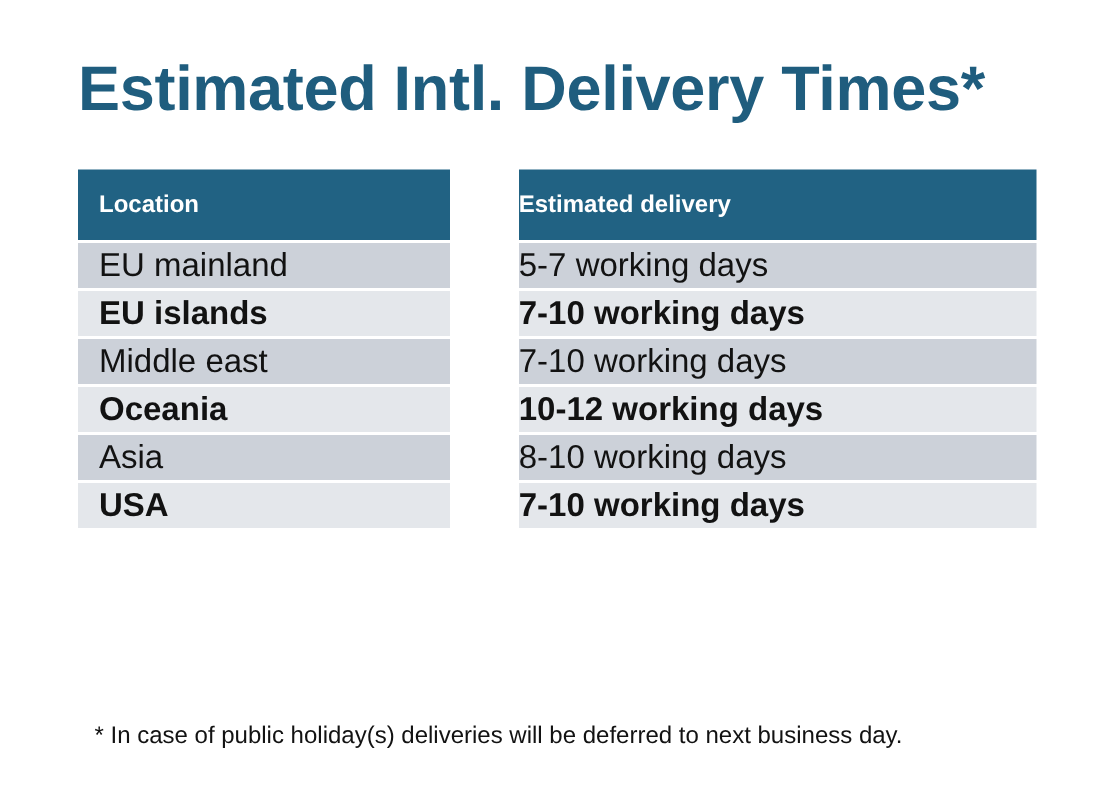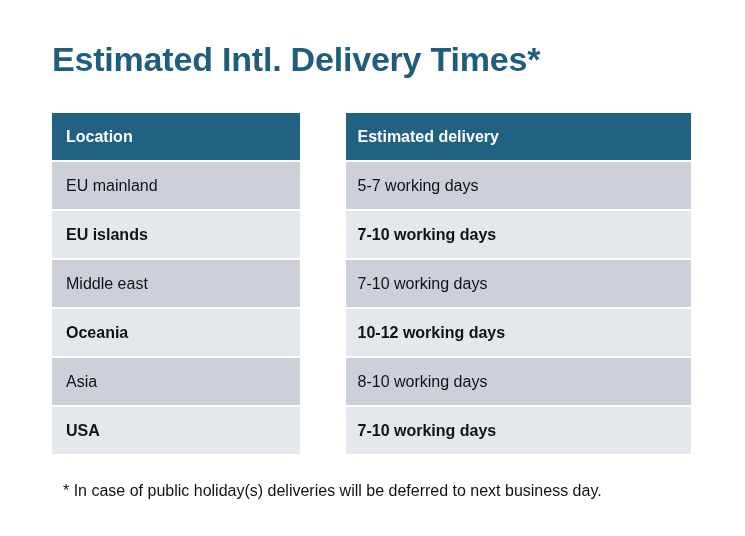--- a/index.html
+++ b/index.html
@@ -19,21 +19,21 @@
     position: relative;
     width: 745px;
     height: 536px;
     background: #ffffff;
   }
 
   .page-title {
     position: absolute;
     left: 52px;
     top: 38px;
-    font-size: 34px;
+    font-size: 42px;
     font-weight: bold;
     color: #1f5d7e;
     letter-spacing: -0.2px;
     line-height: 42px;
     white-space: nowrap;
   }
 
   .delivery-table {
     position: absolute;
     left: 52px;
@@ -54,36 +54,36 @@
   }
 
   .cell-location {
     width: 264px;
     margin-right: 6px;
     padding-left: 14px;
   }
 
   .cell-delivery {
     width: 369px;
-    padding-left: 12px;
+    padding-left: 0;
     margin-left: 40px;
   }
 
   .header-row .cell {
     background: #216283;
     height: 47px;
     color: #ffffff;
     font-size: 16px;
     font-weight: bold;
   }
 
   .body-row .cell {
-    height: 47px;
+    height: 30px;
     color: #121212;
-    font-size: 16px;
+    font-size: 22px;
     font-weight: normal;
   }
 
   .body-row.shade-dark .cell {
     background: #ccd1d9;
   }
 
   .body-row.shade-light .cell {
     background: #e4e7eb;
     font-weight: bold;

